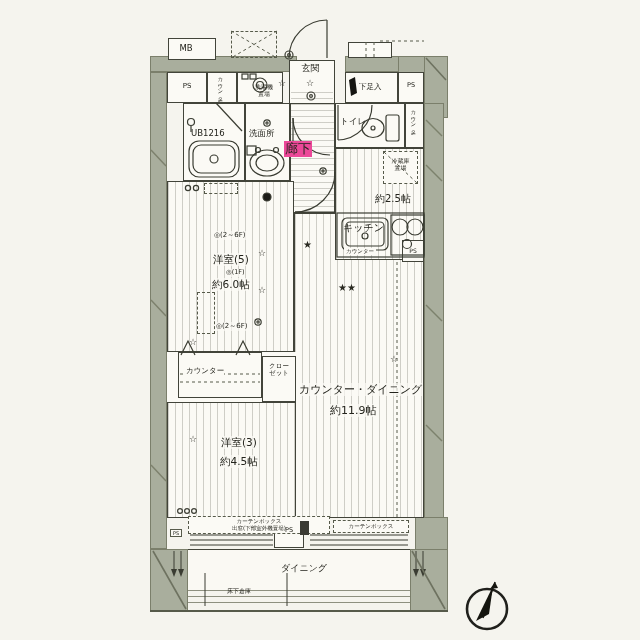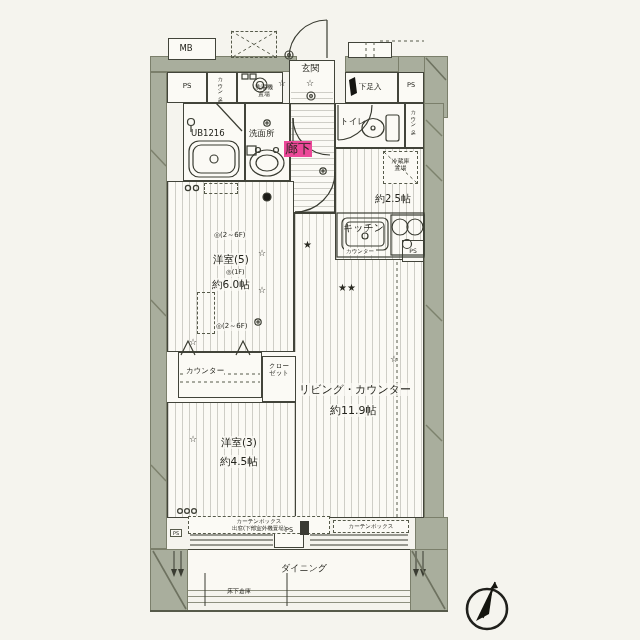--- a/index.html
+++ b/index.html
@@ -82,21 +82,21 @@
   <div class="room vstr" style="left:294px;top:213px;width:130px;height:305px;"></div>
   <div class="room vstr" style="left:335px;top:148px;width:89px;height:112px;"></div>
   <div class="dash" style="left:383px;top:151px;width:35px;height:33px;background:#fbfaf5;"></div>
   <div class="lab cen" style="left:383px;top:158px;width:35px;font-size:6px;line-height:1.15;">冷蔵庫
 置場</div>
   <div class="lab" style="left:343px;top:176px;font-size:10px;margin-top:46px;">キッチン</div>
   <div class="lab" style="left:357px;top:193px;font-size:10px;padding-left:18px;">約2.5帖</div>
   <div class="lab" style="left:344px;top:248px;font-size:5.5px;background:#fbfaf5;padding:0 2px;">カウンター</div>
   <div class="room" style="left:402px;top:240px;width:22px;height:22px;"></div>
   <div class="lab cen" style="left:402px;top:247px;width:22px;font-size:6px;">PS</div>
-  <div class="lab" style="left:299px;top:383px;font-size:11px;background:rgba(251,250,245,.7);">リビング・カウンター</div>
+  <div class="lab" style="left:299px;top:383px;font-size:11px;background:rgba(251,250,245,.7);">カウンター・ダイニング</div>
   <div class="lab" style="left:330px;top:404px;font-size:11px;background:rgba(251,250,245,.7);">約11.9帖</div>
 
   <div class="room vstr" style="left:167px;top:181px;width:127px;height:171px;"></div>
   <div class="lab" style="left:214px;top:231px;font-size:7px;background:rgba(251,250,245,.7);">◎(2～6F)</div>
   <div class="lab" style="left:213px;top:253px;font-size:10.5px;background:rgba(251,250,245,.7);">洋室(5)</div>
   <div class="lab" style="left:226px;top:269px;font-size:6.5px;background:rgba(251,250,245,.7);">◎(1F)</div>
   <div class="lab" style="left:212px;top:278px;font-size:10.5px;background:rgba(251,250,245,.7);">約6.0帖</div>
   <div class="lab" style="left:216px;top:322px;font-size:7px;background:rgba(251,250,245,.7);">◎(2～6F)</div>
   <div class="dash" style="left:197px;top:292px;width:18px;height:42px;"></div>
 

